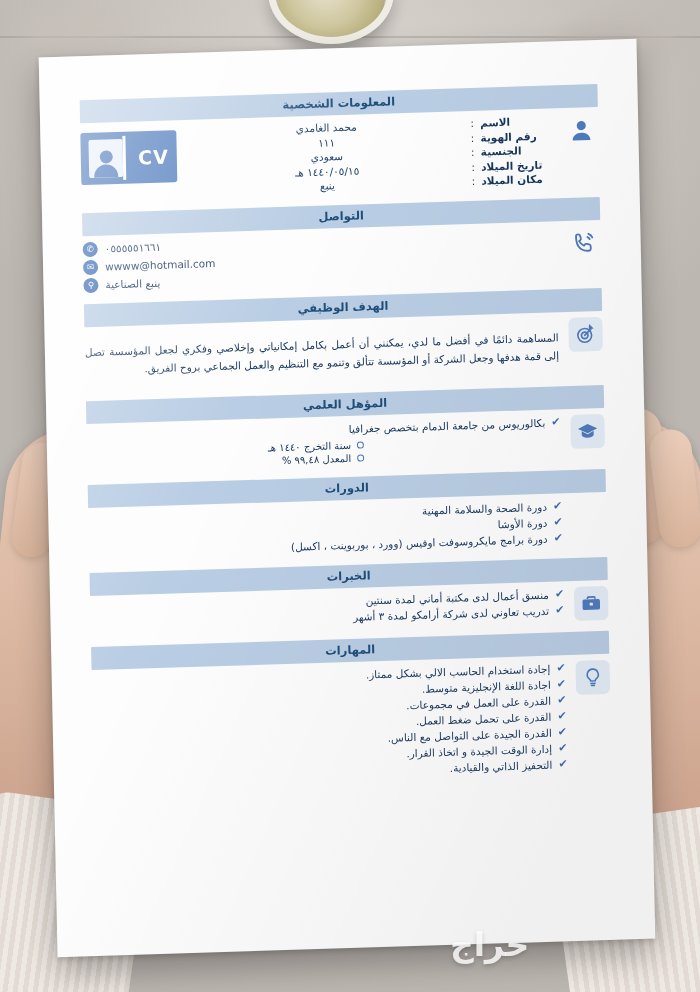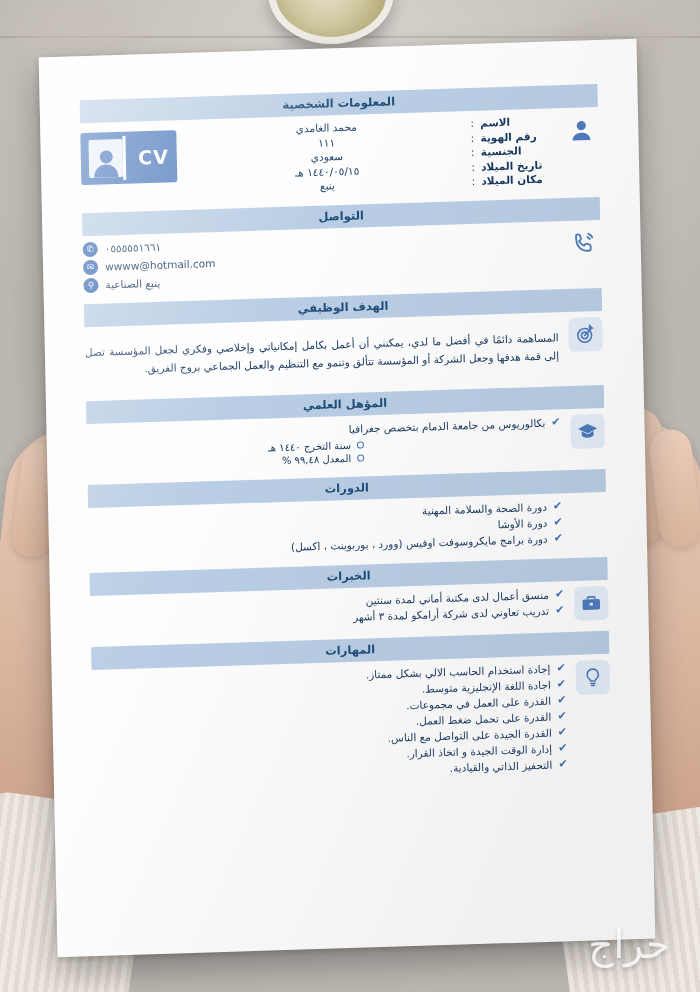--- a/index.html
+++ b/index.html
@@ -128,22 +128,22 @@
   .sub{list-style:none;margin:2px 16px 0 0;padding:0;}
   .sub li{font-size:10px;color:#16365d;display:flex;gap:6px;align-items:center;margin-bottom:2px;}
   .circ{width:5px;height:5px;border:1px solid #4a78b8;border-radius:50%;flex:0 0 auto;}
 
   .li-center{justify-content:center;}
   .rowcenter{display:flex;justify-content:center;}
 
   
   .watermark{
     position:absolute;left:450px;top:915px;width:220px;height:60px;
-    color:rgba(255,255,255,.82);font-size:39px;font-weight:normal;letter-spacing:-2px;
-    text-align:right;line-height:60px;direction:rtl;
+    color:rgba(255,255,255,.82);font-size:33px;font-weight:bold;letter-spacing:-2px;
+    text-align:left;line-height:60px;direction:rtl;
     text-shadow:0 2px 4px rgba(0,0,0,.18);
   }
 </style>
 </head>
 <body>
 
 <div class="photo-bg">
   <div class="desk-line" style="top:36px;"></div>
   <div class="desk-line" style="top:930px;"></div>
   <div class="cup"></div>

